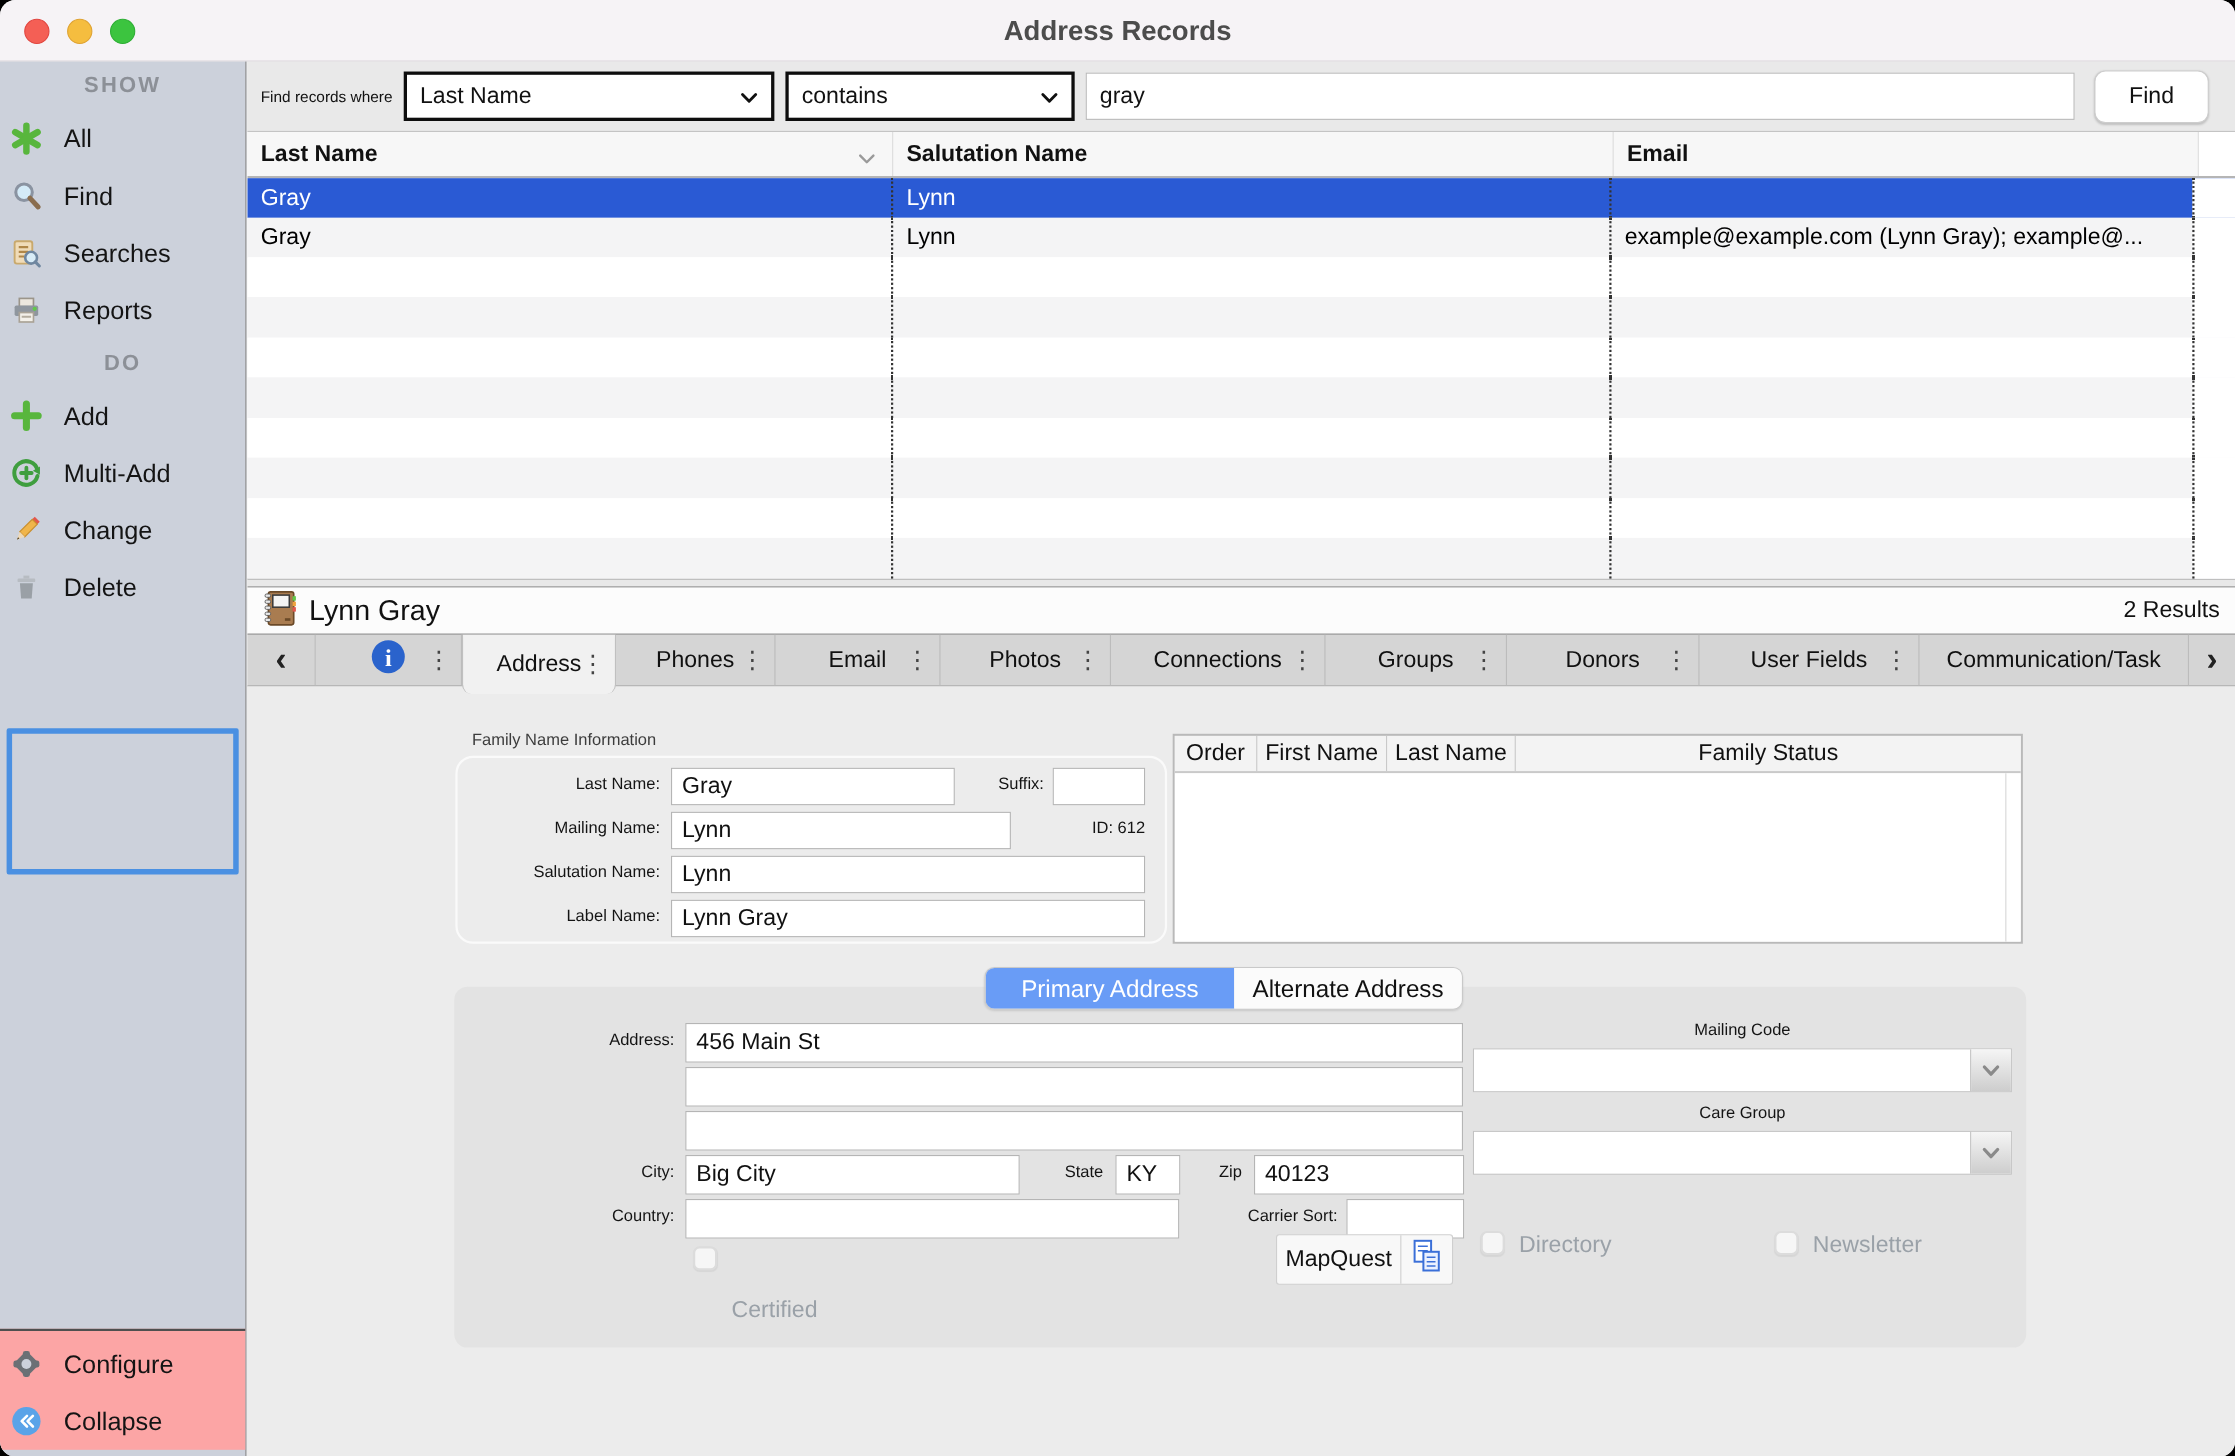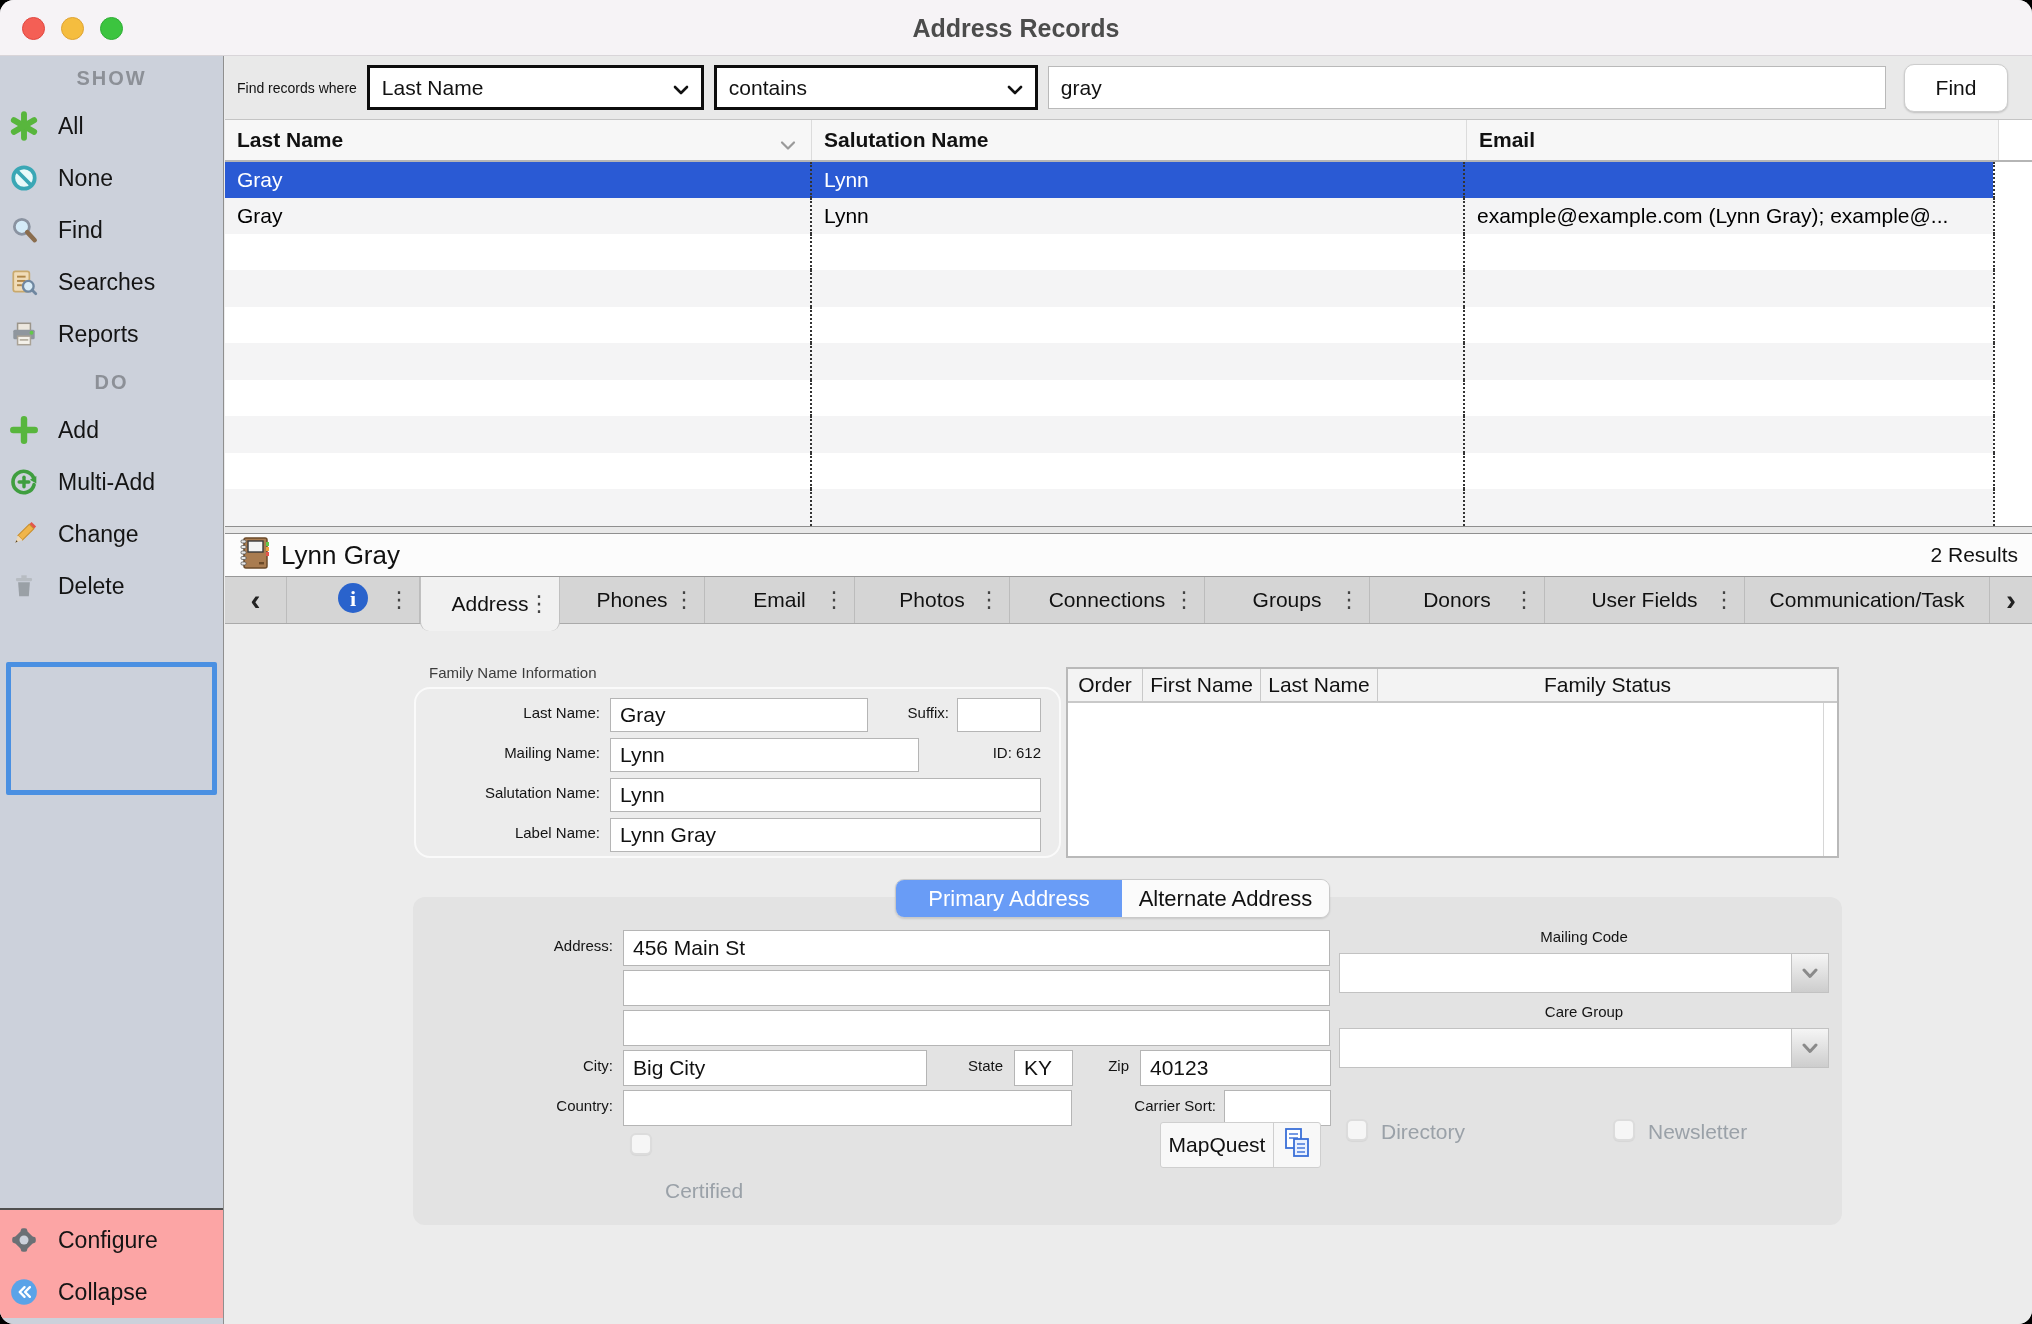--- a/index.html
+++ b/index.html
@@ -132,29 +132,20 @@
               <line x1="4.5" y1="8.5" x2="23.5" y2="19.5"></line>
               <line x1="4.5" y1="19.5" x2="23.5" y2="8.5"></line>
             </g>
           </svg>
       </span>
       <span>All</span>
     </div>
     <div class="side-item">
       <span class="side-icon">
         <svg width="30" height="30" viewBox="0 0 28 28">
-            <circle cx="14" cy="14" r="10" fill="#eafafa" stroke="#3aa7b5" stroke-width="3.5"></circle>
-            <line x1="7.5" y1="7.5" x2="20.5" y2="20.5" stroke="#3aa7b5" stroke-width="3.5"></line>
-          </svg>
-      </span>
-      <span>None</span>
-    </div>
-    <div class="side-item">
-      <span class="side-icon">
-        <svg width="30" height="30" viewBox="0 0 28 28">
             <circle cx="12" cy="11" r="7" fill="#d4ebf8" stroke="#8a93a1" stroke-width="2.6"></circle>
             <line x1="17" y1="16" x2="24" y2="23.5" stroke="#8a6d4e" stroke-width="4.2" stroke-linecap="round"></line>
           </svg>
       </span>
       <span>Find</span>
     </div>
     <div class="side-item">
       <span class="side-icon">
         <svg width="30" height="30" viewBox="0 0 28 28">
             <rect x="4" y="4" width="15" height="19" rx="2" fill="#f0dcb8" stroke="#c9a96c" stroke-width="1.6"></rect>
@@ -264,21 +255,21 @@
   <div class="content">
 
     <div class="findbar">
       <span class="findbar-label">Find records where</span>
       <div class="fselect" style="width:337px;">
         <span class="grow">Last Name</span>
         <span><svg width="16" height="10" viewBox="0 0 16 10">
               <polyline points="2,2 8,8 14,2" fill="none" stroke="#111" stroke-width="2.6" stroke-linecap="round" stroke-linejoin="round"></polyline>
             </svg></span>
       </div>
-      <div class="fselect" style="width:324px;">
+      <div class="fselect" style="width:263px;">
         <span class="grow">contains</span>
         <span><svg width="16" height="10" viewBox="0 0 16 10">
               <polyline points="2,2 8,8 14,2" fill="none" stroke="#111" stroke-width="2.6" stroke-linecap="round" stroke-linejoin="round"></polyline>
             </svg></span>
       </div>
       <div class="ftext">gray</div>
       <div class="fbutton">Find</div>
     </div>
 
     <div class="rtable">

